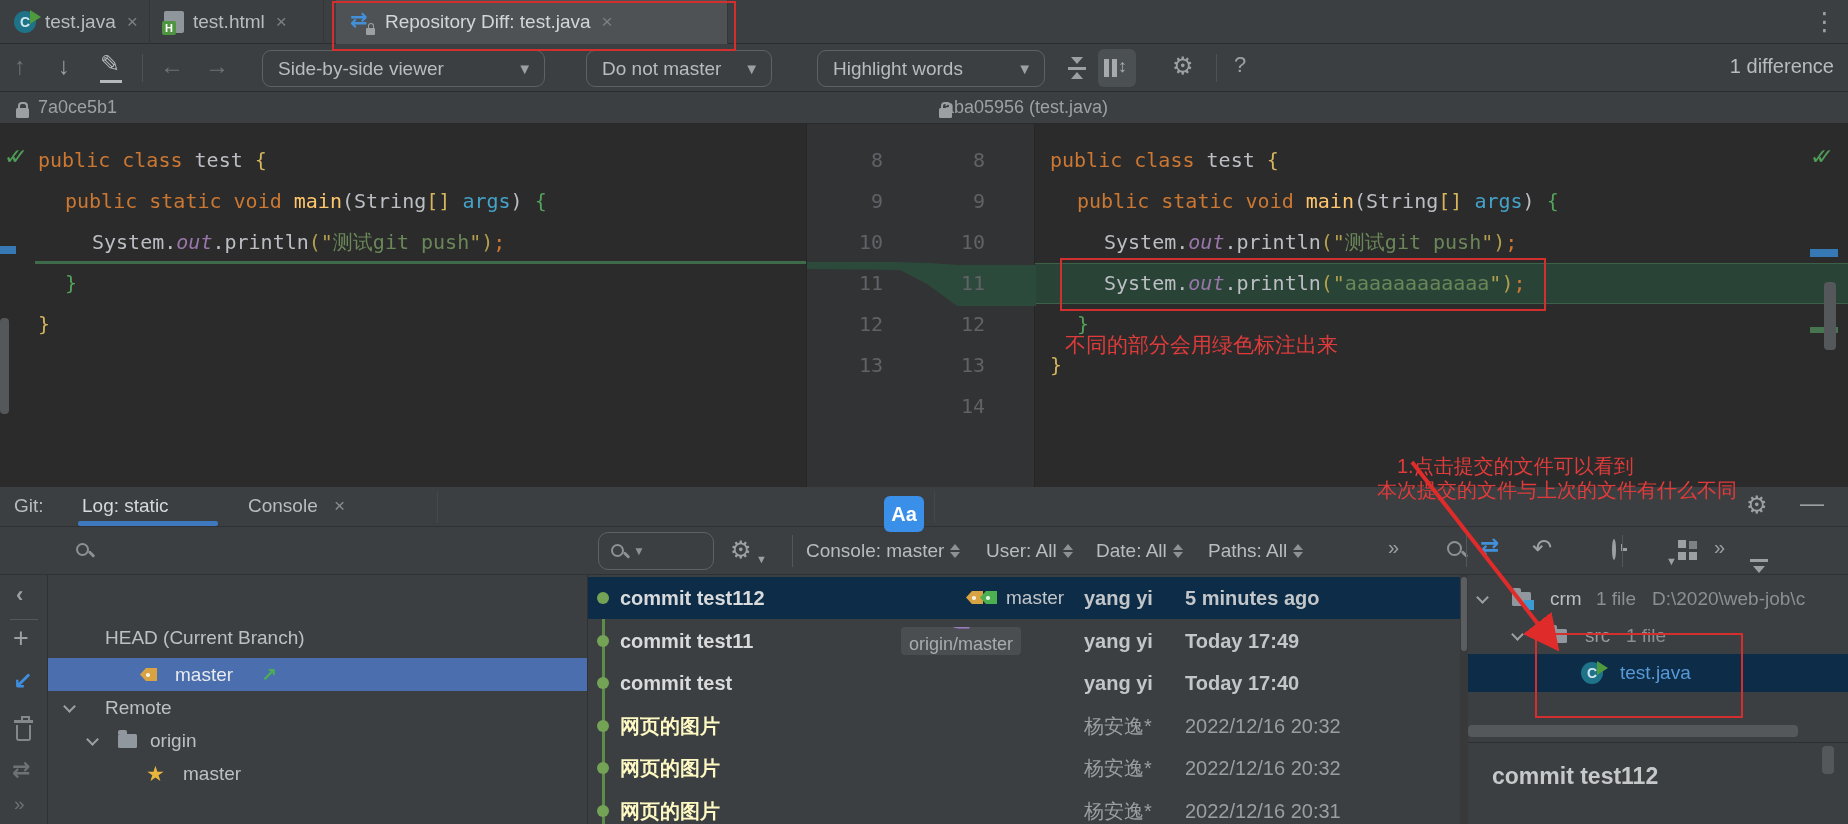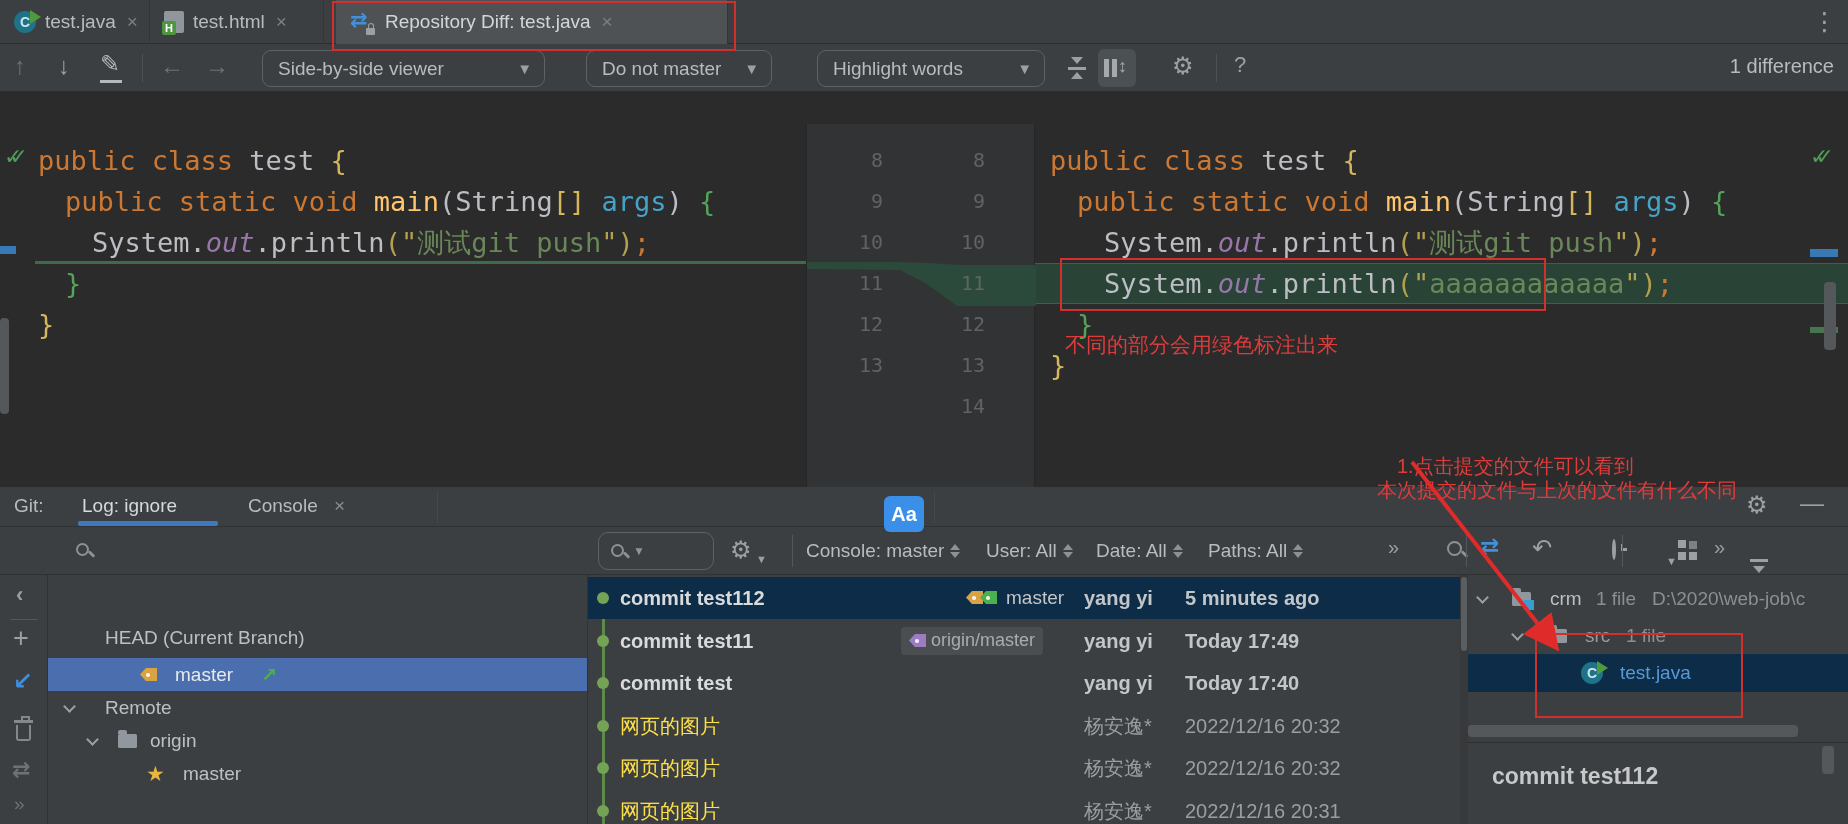--- a/index.html
+++ b/index.html
@@ -61,21 +61,21 @@
   .lock::before{content:"";position:absolute;left:2px;top:-6px;width:6px;height:5px;border:2px solid #9da0a3;
       border-bottom:none;border-radius:4px 4px 0 0;}
   .hash-label{position:absolute;font-size:18px;color:#9da0a3;}
 
   
   .editor{left:0;top:124px;width:1848px;height:363px;background:#2b2b2b;}
   .gutter{position:absolute;left:806px;top:0;width:229px;height:363px;background:#313335;
       border-left:1px solid #262626;border-right:1px solid #262626;}
   .lnum{position:absolute;height:41px;line-height:41px;font-size:20px;color:#606366;text-align:right;
       font-family:"DejaVu Sans Mono",monospace;}
-  .code-line{position:absolute;height:41px;line-height:41px;font-size:27px;white-space:pre;
+  .code-line{position:absolute;height:41px;line-height:41px;font-size:20px;white-space:pre;
       font-family:"DejaVu Sans Mono",monospace;}
   .tk-kw{color:#cc7832}.tk-id{color:#bcbec4}.tk-fn{color:#ffc66d}.tk-arg{color:#45a2c9}
   .tk-fld{color:#9876aa;font-style:italic}.tk-str{color:#6a8759}.tk-q{color:#b3a04e}
   .tk-brY{color:#d5b65c}.tk-brG{color:#55a35a}.tk-sc{color:#cc7832}
   .ins-band{position:absolute;left:1035px;top:139px;width:813px;height:41px;background:#294436;
       border-top:1px solid #3b6148;border-bottom:1px solid #3b6148;}
   .ins-line-left{position:absolute;left:35px;top:137px;width:771px;height:3px;background:#3f6b4a;}
   .gut-check{font-size:22px;color:#4f9e58;letter-spacing:-13px;font-weight:bold;}
   .edge-dash{position:absolute;height:8px;}
   .scroll-thumb{position:absolute;background:#55585b;border-radius:4px;}
@@ -124,21 +124,21 @@
   .tag-icon{display:inline-block;width:17px;height:13px;clip-path:polygon(35% 0,100% 0,100% 100%,35% 100%,0 50%);position:relative;}
   .tag-icon::after{content:"";position:absolute;left:6px;top:5px;width:3.5px;height:3.5px;border-radius:50%;background:rgba(255,255,255,.85);}
   .folder{display:inline-block;position:relative;width:19px;height:14px;background:#90979e;border-radius:1.5px;}
   .folder::before{content:"";position:absolute;left:0;top:-4px;width:9px;height:4px;background:#90979e;border-radius:2px 2px 0 0;}
   .folder.proj::after{content:"";position:absolute;right:-3px;bottom:-4px;width:10px;height:10px;background:#3b9cd4;}
 
   .commitpanel{left:588px;top:575px;width:872px;height:249px;background:#3c3f41;overflow:hidden;}
   .crow{position:absolute;left:0;width:872px;height:42px;}
   .crow.sel{background:#0d2c47;}
   .crow .msg{position:absolute;left:32px;top:0;height:42px;line-height:42px;font-size:20px;font-weight:bold;color:#d8dadc;}
-  .crow.dim .msg{font-weight:normal;color:#fde047;}
+  .crow.dim .msg{font-weight:bold;color:#fef9c3;}
   .crow .author{position:absolute;left:496px;top:0;height:42px;line-height:42px;font-size:20px;font-weight:bold;color:#c2c6c9;}
   .crow .date{position:absolute;left:597px;top:0;height:42px;line-height:42px;font-size:20px;font-weight:bold;color:#c2c6c9;}
   .crow.dim .author,.crow.dim .date{font-weight:normal;color:#9b9ea1;}
   .crow .dot{position:absolute;left:9px;top:15px;width:12px;height:12px;border-radius:50%;background:#74a356;}
   .graphline{position:absolute;left:14px;top:23px;width:2.5px;height:226px;background:#5d8b49;}
   .tagchip{position:absolute;top:7px;height:28px;border-radius:4px;background:#4b4e50;display:flex;align-items:center;
       gap:5px;padding:0 8px;font-size:18px;color:#a9acae;}
 
   .scroll-lane{left:1460px;top:575px;width:8px;height:249px;background:#37393b;}
   .filespanel{left:1468px;top:575px;width:380px;height:249px;background:#3c3f41;overflow:hidden;}
@@ -207,20 +207,26 @@
       <div class="sync-icon" style="margin:8px 0 0 5px;">
           <span class="ud">↕</span>
         </div>
     </div>
     <span class="ic" style="left:1172px;top:8px;">⚙</span>
     <div class="vdiv" style="left:1216px;top:10px;height:28px;"></div>
     <span class="ic" style="left:1234px;top:8px;font-size:22px;">?</span>
     <span class="right-text" style="right:14px;top:11px;">1 difference</span>
   </div>
 
+  <div class="abs hashrow">
+    <span class="lock abs" style="left:16px;top:12px;"></span>
+    <span class="hash-label" style="left:38px;top:5px;">7a0ce5b1</span>
+    <span class="lock abs" style="left:922px;top:12px;"></span>
+    <span class="hash-label" style="left:944px;top:5px;">aba05956 (test.java)</span>
+  </div>
 
   <div class="abs editor">
 
     <div class="ins-line-left"></div>
     <div class="ins-band"></div>
 
     <div class="gutter">
       <svg width="229" height="60" style="position:absolute;left:0;top:130px;">
         <polygon points="0,8 90,8 122,9 152,11 229,11 229,52 150,52 120,30 93,16 0,15" fill="#2c4a3b"></polygon>
       </svg>
@@ -265,21 +271,21 @@
     <div class="abs edge-dash" style="left:1810px;top:125px;width:28px;background:#3779b5;"></div>
     <div class="abs edge-dash" style="left:1810px;top:203px;width:28px;height:6px;background:#47754f;"></div>
     <div class="scroll-thumb" style="left:0;top:194px;width:9px;height:96px;"></div>
     <div class="scroll-thumb" style="left:1824px;top:158px;width:12px;height:68px;"></div>
 
     <span class="red-note" style="left:1065px;top:207px;">不同的部分会用绿色标注出来</span>
   </div>
 
   <div class="abs gheader">
     <span class="gtab" style="left:14px;">Git:</span>
-    <span class="gtab sel" style="left:82px;">Log: ignore</span>
+    <span class="gtab sel" style="left:82px;">Log: static</span>
     <div class="tab-underline" style="left:78px;top:34px;width:140px;"></div>
     <span class="gtab" style="left:248px;">Console</span>
     <span class="gtab" style="left:334px;color:#8a8d90;">×</span>
     <div class="vdiv" style="left:437px;top:4px;height:32px;background:#45484b;"></div>
     <div class="vdiv" style="left:934px;top:4px;height:32px;background:#45484b;"></div>
     <span class="ic" style="left:1746px;top:4px;">⚙</span>
     <span class="ic" style="left:1800px;top:2px;">—</span>
   </div>
   <span class="abs red-note" style="left:1397px;top:453px;font-size:20px;z-index:45;">1.点击提交的文件可以看到</span>
   <span class="abs red-note" style="left:1377px;top:477px;font-size:20px;z-index:45;">本次提交的文件与上次的文件有什么不同</span>
@@ -388,21 +394,21 @@
           <span class="msg">commit test112</span>
           <span class="tag-icon" style="position: absolute; left: 378px; top: 14px; background: rgb(217, 163, 67);"></span>
           <span class="tag-icon" style="position: absolute; left: 392px; top: 14px; background: rgb(77, 176, 80);"></span>
           <span style="position: absolute; left: 418px; top: 0px; height: 42px; line-height: 42px; font-size: 19px; color: rgb(195, 198, 201);">master</span>
           <span class="author">yang yi</span>
           <span class="date">5 minutes ago</span>
         </div>
         <div class="crow" style="top: 44.5px;">
           <span class="dot"></span>
           <span class="msg">commit test11</span>
-          <span class="tagchip" style="left: 313px;">
+          <span class="tagchip" style="left: 313px; flex-direction: column;">
             <span class="tag-icon" style="background: rgb(157, 124, 196);"></span>
             <span>origin/master</span>
           </span>
           <span class="author">yang yi</span>
           <span class="date">Today 17:49</span>
         </div>
         <div class="crow" style="top: 87px;">
           <span class="dot"></span>
           <span class="msg">commit test</span>
           <span class="author">yang yi</span>

